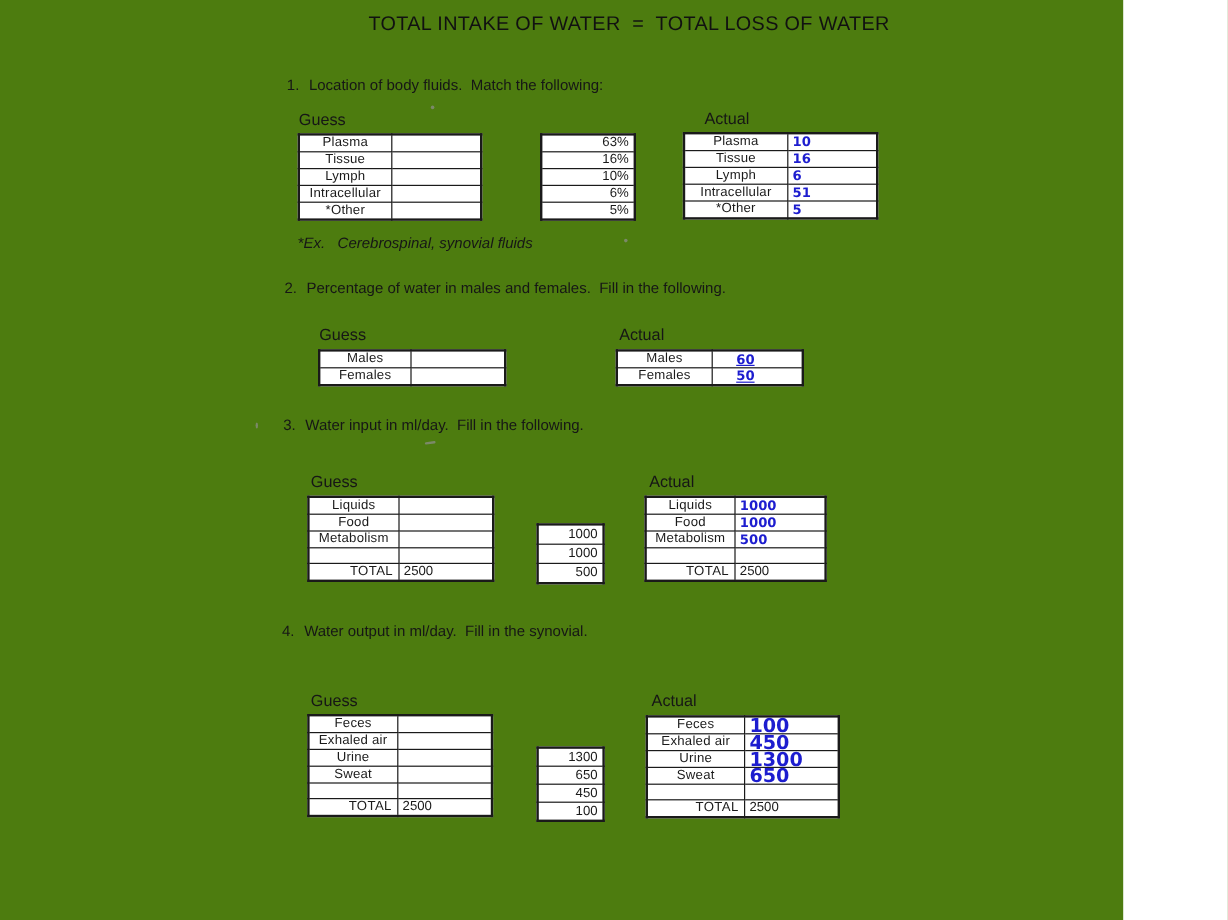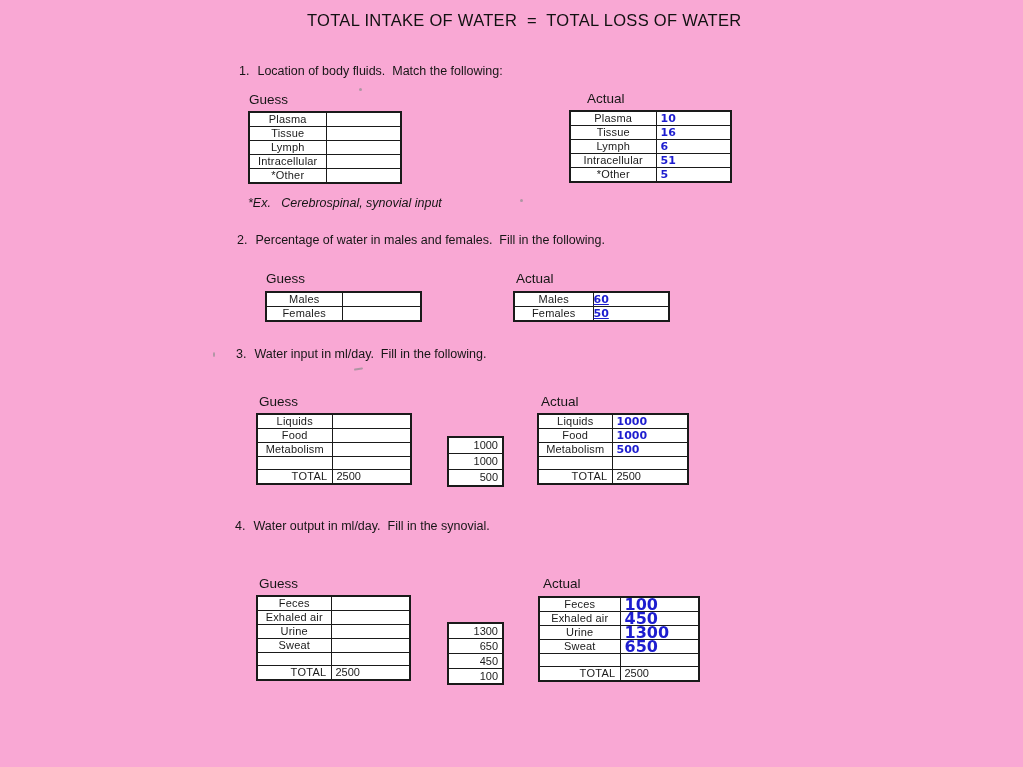--- a/index.html
+++ b/index.html
@@ -1,18 +1,18 @@
 <!DOCTYPE html>
 <html style="--ink: #1a1a1a; --blue: #1d1dcf;"><head>
 <meta charset="utf-8">
 <style>
   * { margin:0; padding:0; box-sizing:border-box; }
   html,body { background:#ffffff; }
   .sheet {
-    position:relative; width:1023px; height:767px; background:#f9a8d4;
+    position:relative; width:936px; height:767px; background:#4d7c0f;
     font-family:"Liberation Sans","DejaVu Sans",sans-serif;
     color:var(--ink,#1a1a1a); overflow:hidden;
   }
   .abs { position:absolute; }
   .title { font-size:16.5px; letter-spacing:.3px; white-space:pre; color:#111; }
   .heading { font-size:12.5px; display:flex; white-space:pre; color:#161616; }
   .heading .num { margin-right:8px; }
   .tlabel { font-size:13.5px; color:#161616; }
   .footnote { font-style:italic; font-size:12.5px; white-space:pre; color:#161616; }
 
@@ -25,21 +25,21 @@
   td.lab { text-align:center; letter-spacing:.2px; }
   td.pct { text-align:right; font-size:11.5px; padding-right:3px; }
   td.hintv { text-align:right; font-size:12px; padding-right:3px; }
   table.hint3 td { height:15px; line-height:15px; }
   table.hint4 td { height:14px; line-height:14px; }
   td.bluev {
     color:var(--blue,#1d1dcf); font-weight:bold; font-size:15px;
     font-family:"DejaVu Sans",sans-serif;
     padding-right:10px;
   }
-  td.bluev.left { text-align:left; padding-left:0;text-decoration:underline; }
+  td.bluev.left { text-align:left; padding-left:20px;text-decoration:underline; }
   td.bluev.big { font-size:16px; padding-right:20px; }
   td.totlab { font-size:11.5px; letter-spacing:.3px;text-align:right; }
   td.totval { font-size:12px; padding-right:4px; }
   .artifact { position:absolute; background:#8f8f8f; border-radius:50%; opacity:.7; }
 </style>
 </head>
 <body>
 
 <div class="sheet">
 
@@ -74,20 +74,42 @@
           <td class="lab">Intracellular</td>
           <td></td>
         </tr>
     <tr>
           <td class="lab">*Other</td>
           <td></td>
         </tr>
   </tbody>
     </table>
 
+  <table class="grid abs" style="left:450px;top:111px;width:78px">
+    <colgroup>
+        <col style="width:78px">
+      </colgroup>
+    <tbody>
+        <tr>
+          <td class="pct">63%</td>
+        </tr>
+    <tr>
+          <td class="pct">16%</td>
+        </tr>
+    <tr>
+          <td class="pct">10%</td>
+        </tr>
+    <tr>
+          <td class="pct">6%</td>
+        </tr>
+    <tr>
+          <td class="pct">5%</td>
+        </tr>
+  </tbody>
+    </table>
 
   <table class="grid abs" style="left:569px;top:110px;width:161px">
     <colgroup>
         <col style="width:86px">
         <col style="width:75px">
       </colgroup>
     <tbody>
         <tr>
           <td class="lab">Plasma</td>
           <td class="bluev">10</td>
@@ -104,21 +126,21 @@
           <td class="lab">Intracellular</td>
           <td class="bluev">51</td>
         </tr>
     <tr>
           <td class="lab">*Other</td>
           <td class="bluev">5</td>
         </tr>
   </tbody>
     </table>
 
-  <div class="footnote abs" style="left:248px;top:196px">*Ex.   Cerebrospinal, synovial input</div>
+  <div class="footnote abs" style="left:248px;top:196px">*Ex.   Cerebrospinal, synovial fluids</div>
 
   <div class="heading abs" style="left:237px;top:233px">
     <span class="num">2.</span>
     <span>Percentage of water in males and females.  Fill in the following.</span>
   </div>
   <div class="tlabel abs" style="left:266px;top:271px">Guess</div>
   <div class="tlabel abs" style="left:516px;top:271px">Actual</div>
 
   <table class="grid abs" style="left:265px;top:291px;width:155px">
     <colgroup>

